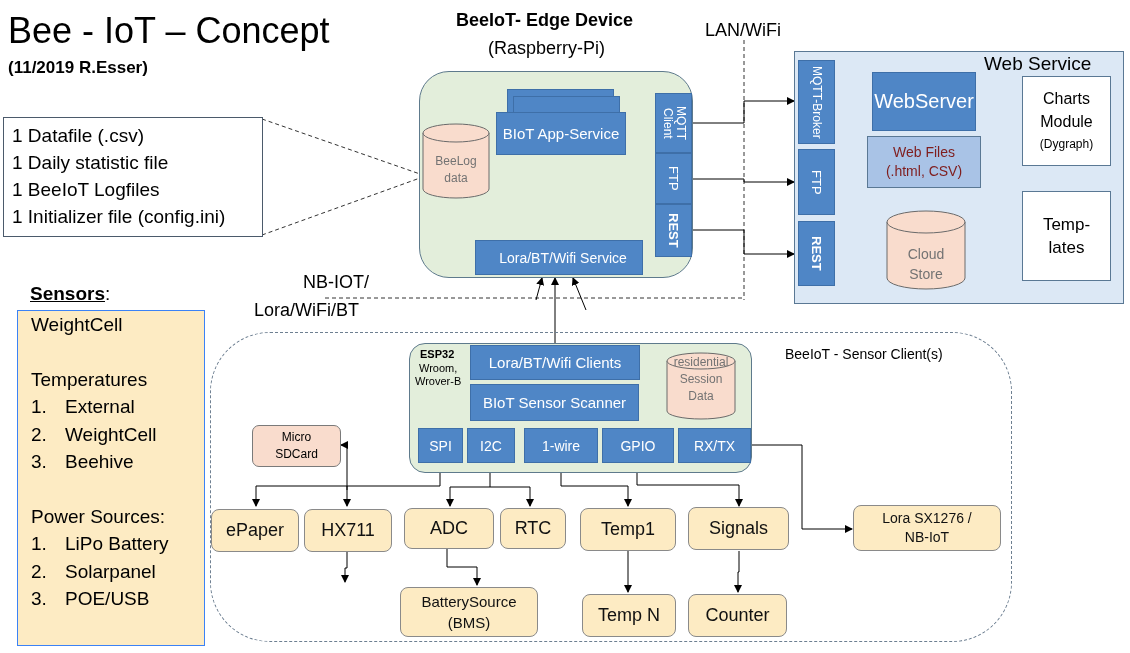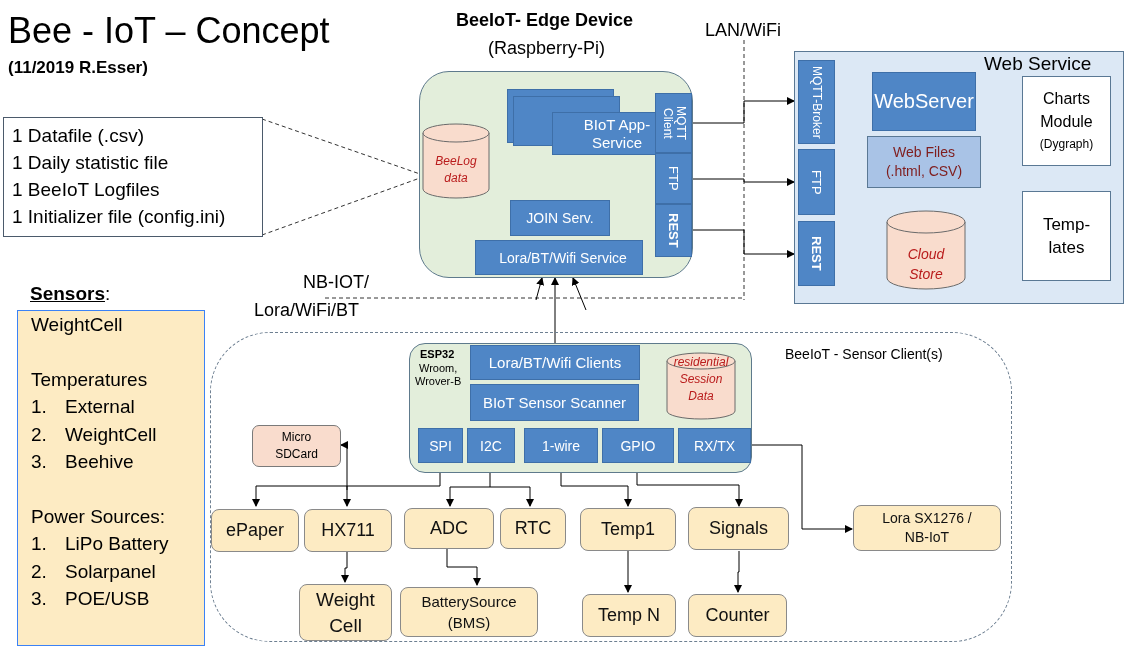--- a/index.html
+++ b/index.html
@@ -3,21 +3,21 @@
 <meta charset="utf-8">
 <style>
   html,body{margin:0;padding:0;background:#fff;}
   #stage{position:relative;width:1130px;height:653px;overflow:hidden;background:#fff;font-family:"Liberation Sans",sans-serif;color:#000;}
   .abs{position:absolute;box-sizing:border-box;}
   .blue{background:#4f86c6;border:1px solid #3e6fa8;color:#fff;display:flex;align-items:center;justify-content:center;text-align:center;}
   .cream{background:#fdebc3;border:1px solid #8a8a8a;border-radius:8px;display:flex;align-items:center;justify-content:center;text-align:center;color:#111;}
   .vert{writing-mode:vertical-rl;}
   .cyl{position:absolute;box-sizing:border-box;}
   .cyl svg{position:absolute;left:0;top:0;}
-  .cyl .lbl{position:absolute;left:0;width:100%;text-align:center;color:#b91c1c;font-style:italic;}
+  .cyl .lbl{position:absolute;left:0;width:100%;text-align:center;color:#737373;}
   svg.lines{position:absolute;left:0;top:0;}
 </style>
 </head>
 <body>
 
 <div id="stage">
 
   <svg class="lines" width="1130" height="653">
     <defs>
       <marker id="ah" markerWidth="8" markerHeight="8" refX="7" refY="4" orient="auto" markerUnits="userSpaceOnUse">
@@ -101,25 +101,24 @@
         <ellipse cx="34" cy="10" rx="33" ry="9" fill="#f9dccd" stroke="#6a6a6a"></ellipse>
       </svg>
     <div class="lbl" style="top:30px;font-size:12px;line-height:17px;">
         <div>BeeLog</div>
         <div>data</div>
       </div>
   </div>
 
   <div class="abs" style="left:507px;top:89px;width:107px;height:54px;background:#4f86c6;border:1px solid #3e6fa8;"></div>
   <div class="abs" style="left:513px;top:96px;width:107px;height:50px;background:#4f86c6;border:1px solid #3e6fa8;"></div>
-  <div class="abs blue" style="left:552px;top:112px;width:130px;height:43px;font-size:15px;line-height:18px;flex-direction:column;">
+  <div class="abs blue" style="left:496px;top:112px;width:130px;height:43px;font-size:15px;line-height:18px;flex-direction:row;">
     <div>BIoT App-</div>
       <div>Service</div>
   </div>
-  <div class="abs blue" style="left:510px;top:200px;width:100px;height:36px;font-size:14px;">JOIN Serv.</div>
   <div class="abs blue" style="left:475px;top:240px;width:168px;height:35px;font-size:14px;padding-left:8px;">Lora/BT/Wifi Service</div>
   <div class="abs blue vert" style="left:655px;top:93px;width:37px;height:60px;font-size:12px;line-height:13px;">MQTT Client</div>
   <div class="abs blue vert" style="left:655px;top:153px;width:37px;height:51px;font-size:13px;">FTP</div>
   <div class="abs blue vert" style="left:655px;top:204px;width:37px;height:53px;font-size:13px;font-weight:bold;">REST</div>
 
   <div class="abs" style="left:705px;top:20px;font-size:18px;">LAN/WiFi</div>
   <div class="abs" style="left:303px;top:272px;font-size:18px;">NB-IOT/</div>
   <div class="abs" style="left:254px;top:300px;font-size:18px;">Lora/WiFi/BT</div>
 
   <div class="abs" style="left:794px;top:51px;width:330px;height:253px;background:#dce8f5;border:1px solid #5a7894;"></div>
@@ -191,24 +190,20 @@
   <div class="abs cream" style="left:211px;top:509px;width:88px;height:43px;font-size:18px;">ePaper</div>
   <div class="abs cream" style="left:304px;top:509px;width:88px;height:43px;font-size:18px;">HX711</div>
   <div class="abs cream" style="left:404px;top:508px;width:90px;height:41px;font-size:18px;">ADC</div>
   <div class="abs cream" style="left:500px;top:508px;width:66px;height:41px;font-size:18px;">RTC</div>
   <div class="abs cream" style="left:580px;top:508px;width:96px;height:43px;font-size:18px;">Temp1</div>
   <div class="abs cream" style="left:688px;top:507px;width:101px;height:43px;font-size:18px;">Signals</div>
   <div class="abs cream" style="left:853px;top:505px;width:148px;height:46px;font-size:14px;line-height:19px;flex-direction:column;">
     <div>Lora SX1276 /</div>
       <div>NB-IoT</div>
   </div>
-  <div class="abs cream" style="left:299px;top:584px;width:93px;height:57px;font-size:19px;line-height:26px;flex-direction:column;">
-    <div>Weight</div>
-      <div>Cell</div>
-  </div>
   <div class="abs cream" style="left:400px;top:587px;width:138px;height:50px;font-size:15px;line-height:21px;flex-direction:column;">
     <div>BatterySource</div>
       <div>(BMS)</div>
   </div>
   <div class="abs cream" style="left:582px;top:594px;width:94px;height:43px;font-size:18px;">Temp N</div>
   <div class="abs cream" style="left:688px;top:594px;width:99px;height:43px;font-size:18px;">Counter</div>
 
 </div>
 
 </body></html>

